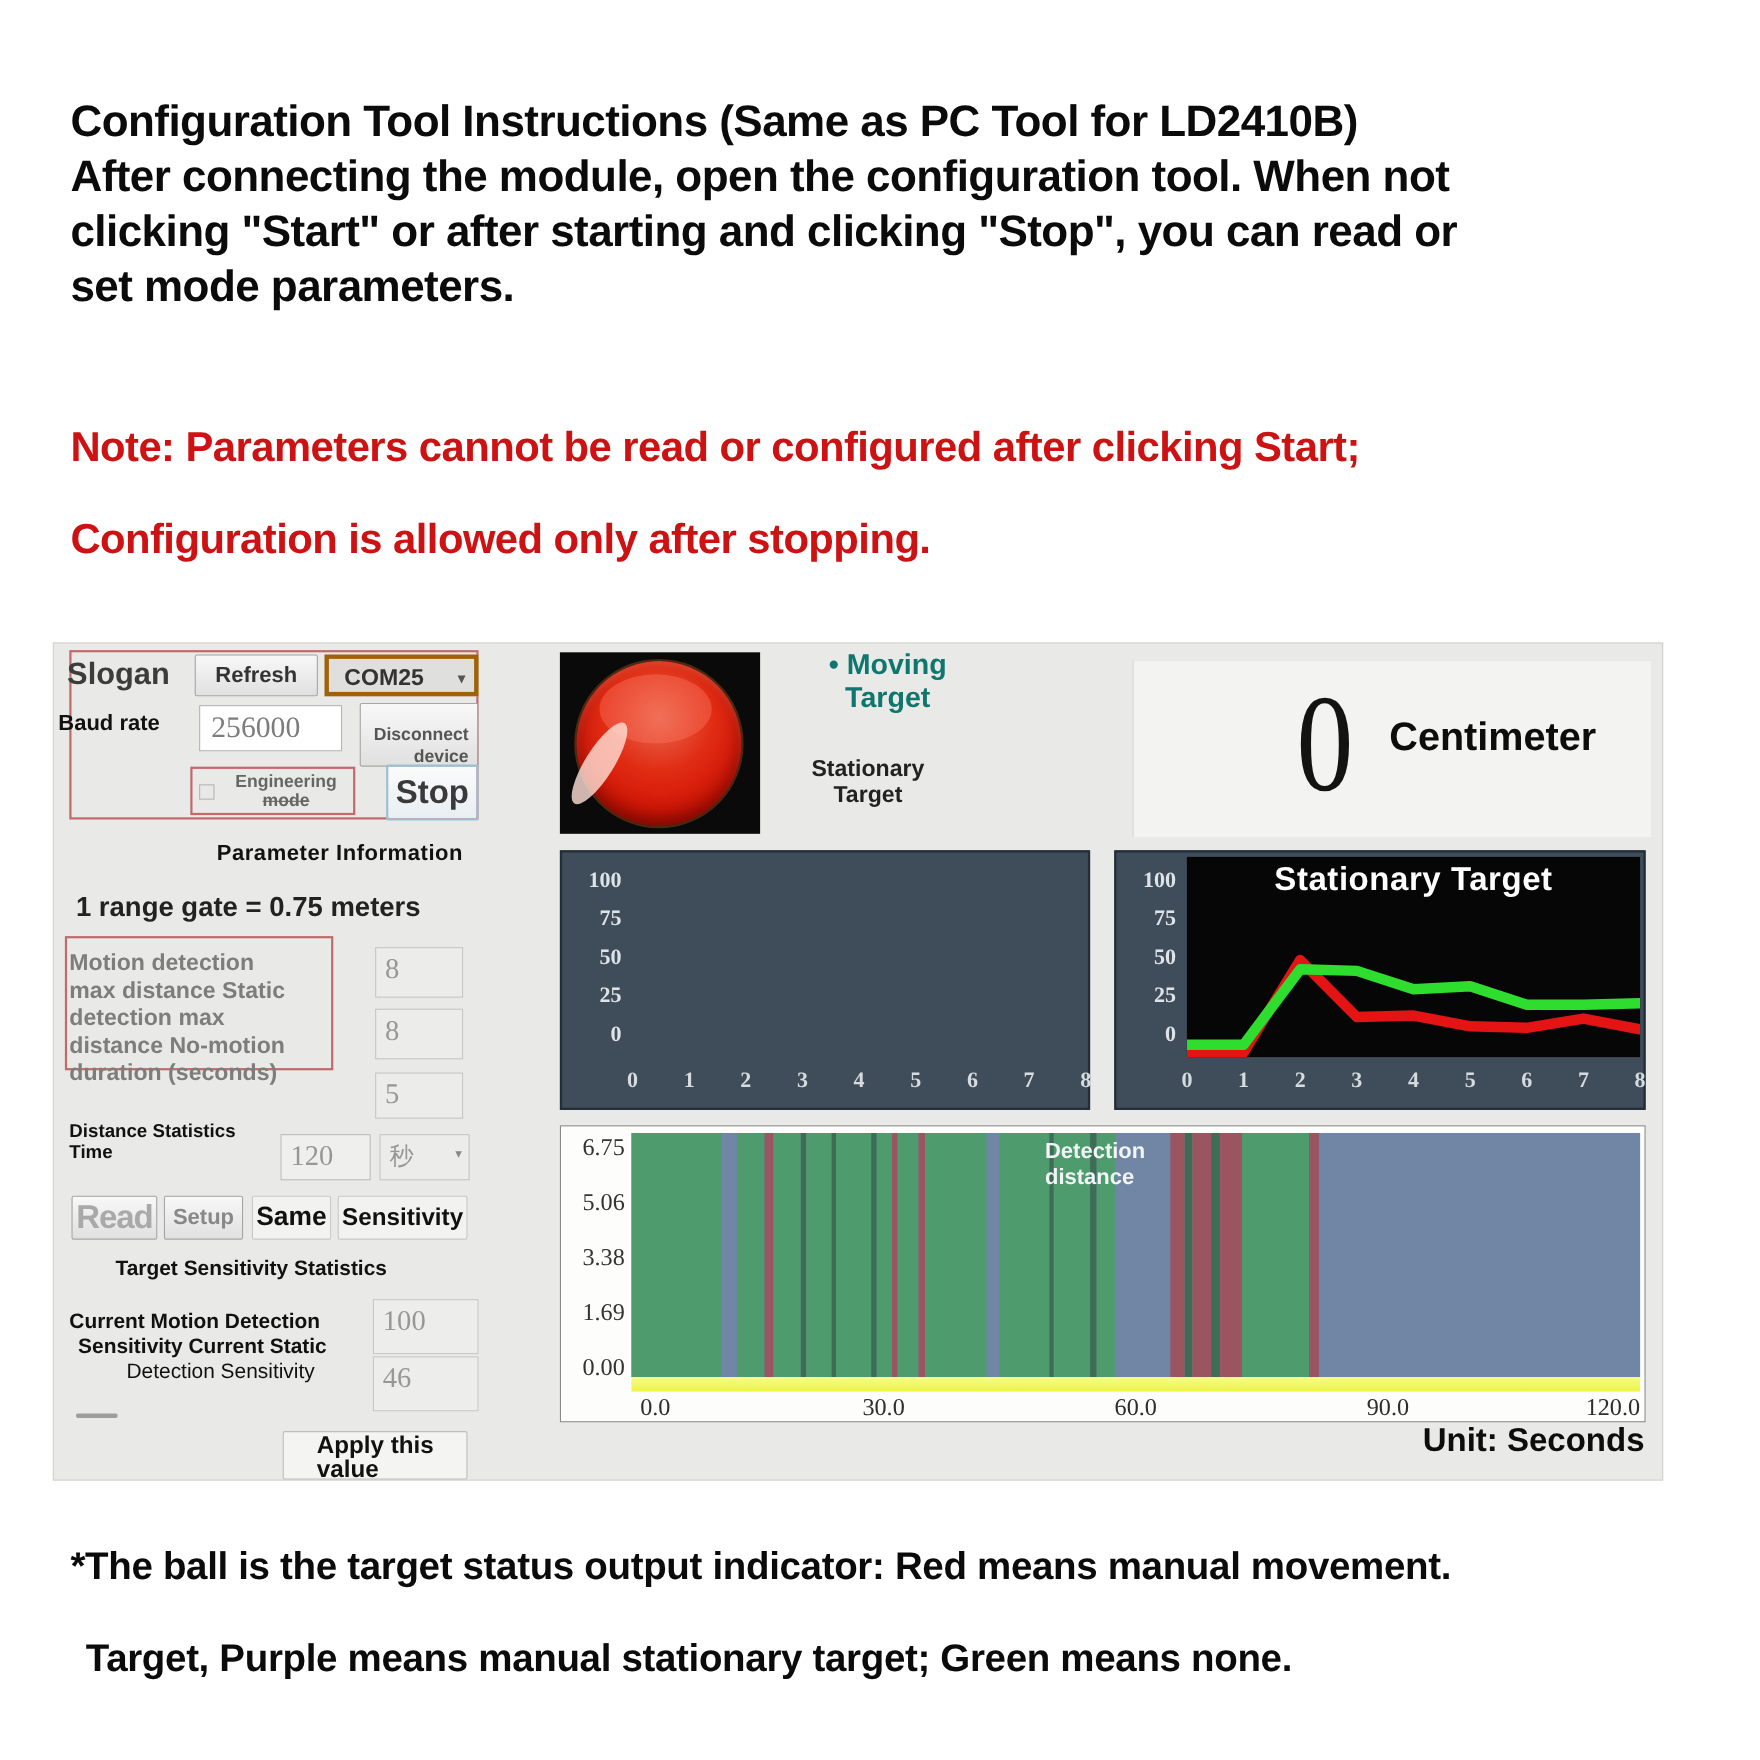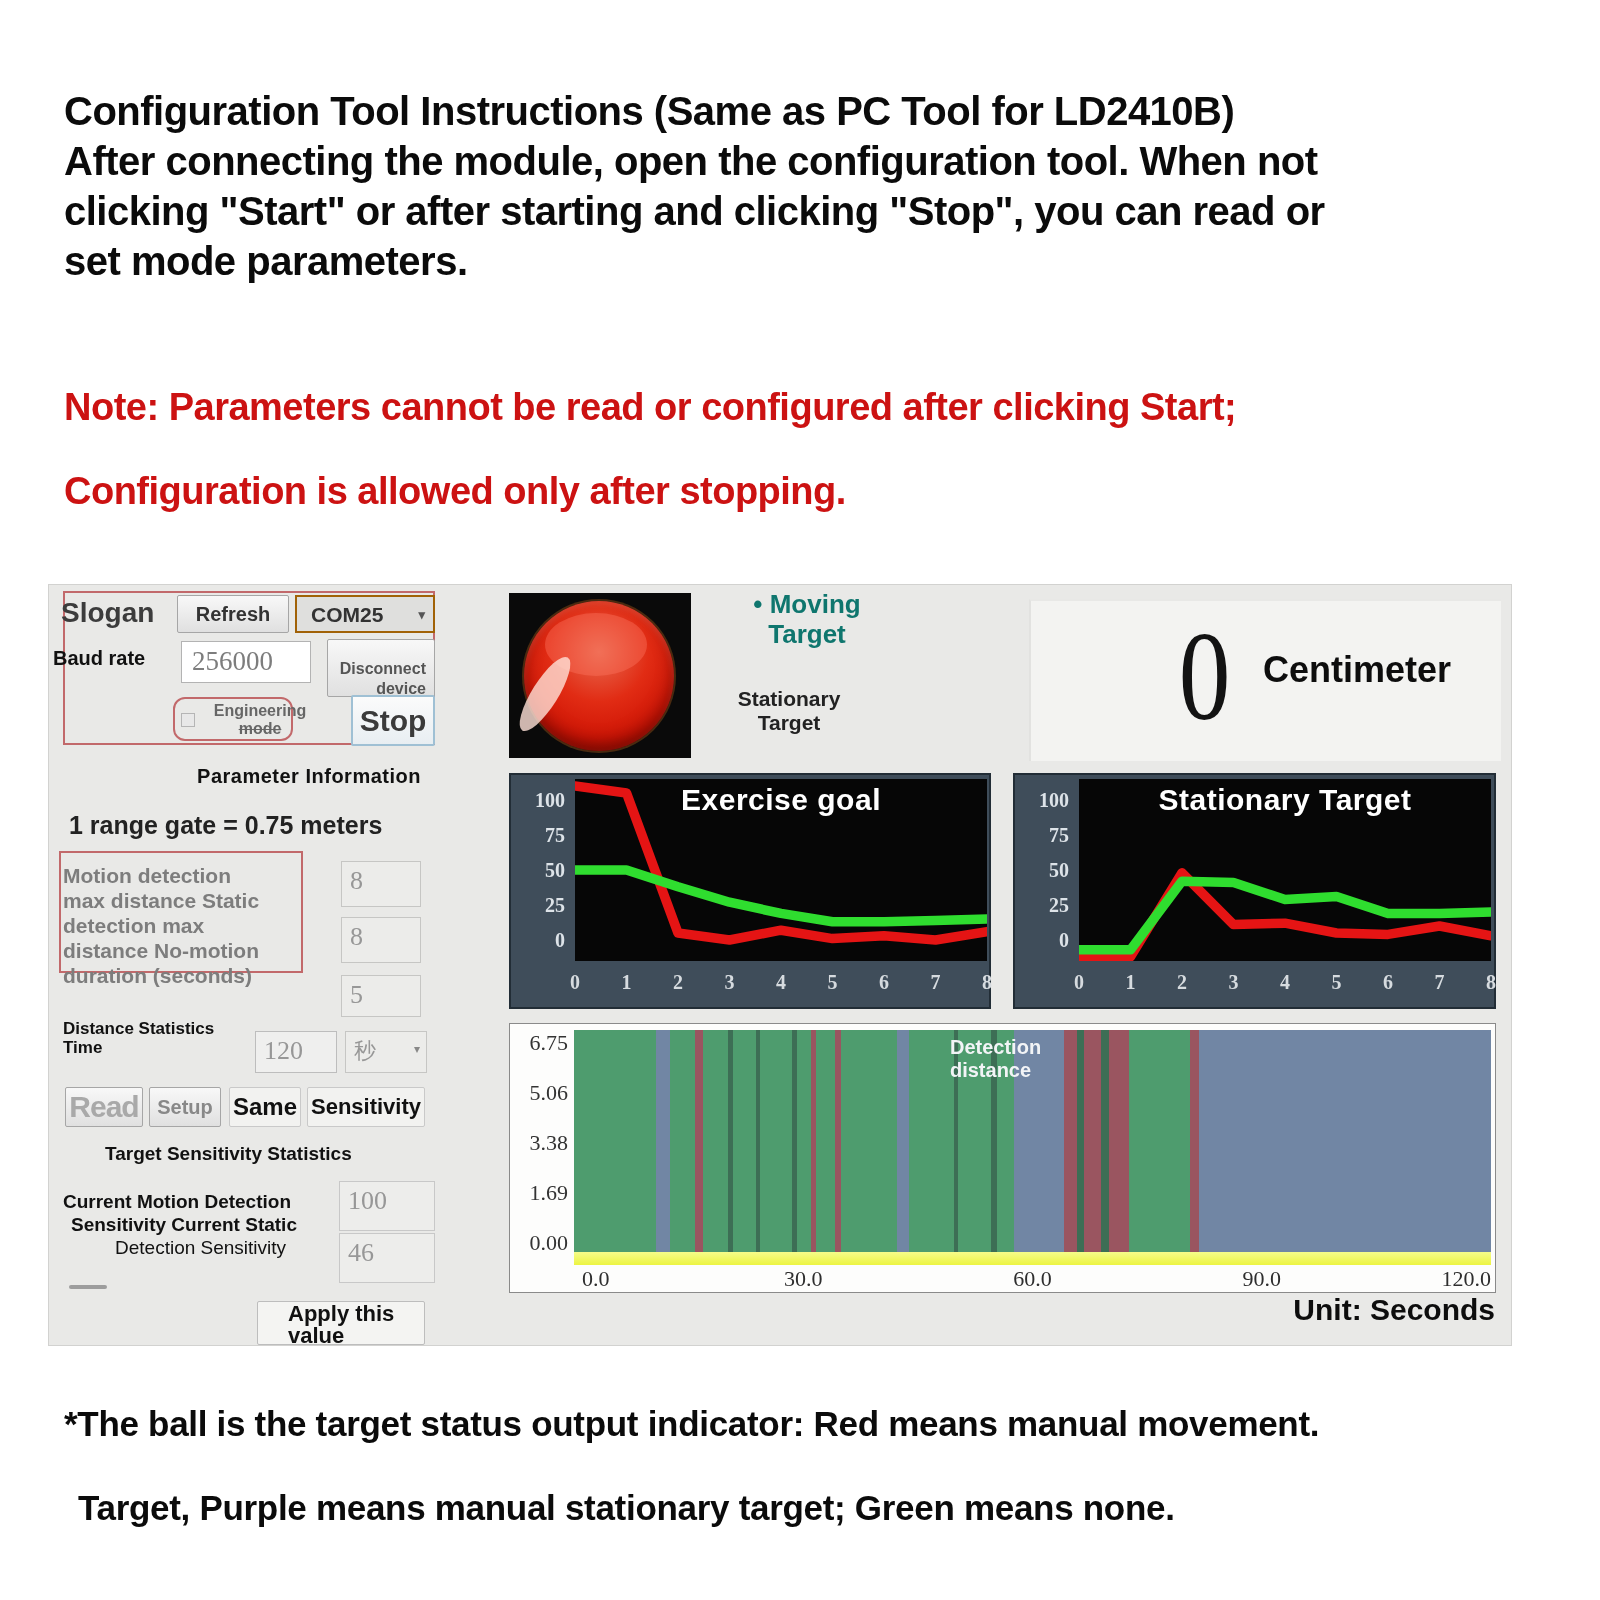--- a/index.html
+++ b/index.html
@@ -14,26 +14,26 @@
   
   .tool { left:48px; top:584px; width:1464px; height:762px; background:#e9e9e7; border:1px solid #d2d2d0; }
 
   .groupbox { position:absolute; border:2px solid #c2696b; }
   .btn { position:absolute; background:linear-gradient(#f8f8f8,#e0e0e0); border:1px solid #a6a6a6; border-radius:2px; color:#333; font-weight:bold; text-align:center; cursor:pointer; font-family:"Liberation Sans",sans-serif; }
   .ginput { position:absolute; background:#ececea; border:1px solid #c6c6c4; color:#979797; font-family:"Liberation Serif",serif; font-size:26px; padding:4px 8px; }
   .serif { font-family:"Liberation Serif",serif; }
 
   .slogan-label { left:12px; top:12px; font-size:28px; font-weight:bold; color:#3c3c3c; }
   .refresh-btn { left:128px; top:10px; width:112px; height:38px; font-size:20px; line-height:36px; }
-  .com-select { position:absolute; left:246px; top:10px; width:140px; height:38px; background:#dfdfdd; border:2px solid #a16207; font-weight:bold; font-size:21px; color:#333; line-height:36px; padding-left:14px; }
+  .com-select { position:absolute; left:246px; top:10px; width:140px; height:38px; background:#dfdfdd; border:4px solid #a16207; font-weight:bold; font-size:21px; color:#333; line-height:36px; padding-left:14px; }
   .com-select .arr { position:absolute; right:8px; top:0; font-size:13px; color:#555; }
   .baud-label { left:4px; top:62px; font-size:20px; font-weight:bold; color:#111; }
   .baud-input { position:absolute; left:132px; top:56px; width:130px; height:42px; background:#fff; border:1px solid #b3b3b3; color:#7d7d7d; font-size:27px; padding:4px 10px; }
   .disconnect-btn { left:278px; top:54px; width:108px; height:58px; font-size:16px; line-height:20px; color:#555; padding-top:19px; text-align:right; padding-right:8px; }
-  .eng-box { left:124px; top:112px; width:120px; height:44px;border-radius:12px; }
+  .eng-box { left:124px; top:112px; width:150px; height:44px; }
   .eng-check { position:absolute; left:6px; top:14px; width:14px; height:14px; background:#e8e8e8; border:1px solid #b5b5b5; }
   .eng-text { position:absolute; left:26px; top:3px; width:118px; font-size:16px; font-weight:bold; color:#666; text-align:center; line-height:18px; }
   .eng-text .strike { text-decoration:line-through; }
   .stop-btn { left:302px; top:110px; width:84px; height:51px; border:2px solid #9fc0d4; font-size:30px; line-height:40px; color:#3a3a3a; background:linear-gradient(#fbfbfb,#e8eef2); }
 
   .param-title { left:140px; top:180px; width:240px; text-align:center; font-size:20px; font-weight:bold; color:#111; letter-spacing:0.5px; }
   .range-note { left:20px; top:226px; font-size:25px; font-weight:bold; color:#222; }
   .motion-box { left:10px; top:266px; width:244px; height:122px; }
   .motion-text { position:absolute; left:14px; top:278px; width:236px; font-size:21px; line-height:25px; font-weight:bold; color:#7d7d7d; }
   .val1 { left:292px; top:276px; width:80px; height:46px; }
@@ -191,26 +191,20 @@
   </div>
 
   <div class="chart-panel" style="left:460px; top:188px;">
     <div class="chart-yaxis">
         <div class="ytick" style="top: 154px;">0</div>
         <div class="ytick" style="top: 119px;">25</div>
         <div class="ytick" style="top: 84px;">50</div>
         <div class="ytick" style="top: 49px;">75</div>
         <div class="ytick" style="top: 14px;">100</div>
       </div>
-    <div class="chart-plot">
-      <div class="chart-title">Exercise goal</div>
-    <svg viewBox="0 0 412 182" preserveAspectRatio="none" style="width: 100%; height: 100%;">
-          <polyline points="0.0,7.0 51.5,14.0 103.0,154.0 154.5,161.0 206.0,151.2 257.5,159.6 309.0,156.8 360.5,161.0 412.0,152.6" fill="none" stroke="#e51414" stroke-width="9.5" stroke-linejoin="round" stroke-linecap="round"></polyline>
-          <polyline points="0.0,91.0 51.5,91.0 103.0,107.8 154.5,123.2 206.0,134.4 257.5,142.8 309.0,142.8 360.5,141.4 412.0,140.0" fill="none" stroke="#2fdd2f" stroke-width="9.5" stroke-linejoin="round" stroke-linecap="round"></polyline>
-        </svg></div>
     <div class="chart-xaxis">
         <div class="xtick" style="left: 0%;">0</div>
         <div class="xtick" style="left: 12.5%;">1</div>
         <div class="xtick" style="left: 25%;">2</div>
         <div class="xtick" style="left: 37.5%;">3</div>
         <div class="xtick" style="left: 50%;">4</div>
         <div class="xtick" style="left: 62.5%;">5</div>
         <div class="xtick" style="left: 75%;">6</div>
         <div class="xtick" style="left: 87.5%;">7</div>
         <div class="xtick" style="left: 100%;">8</div>

